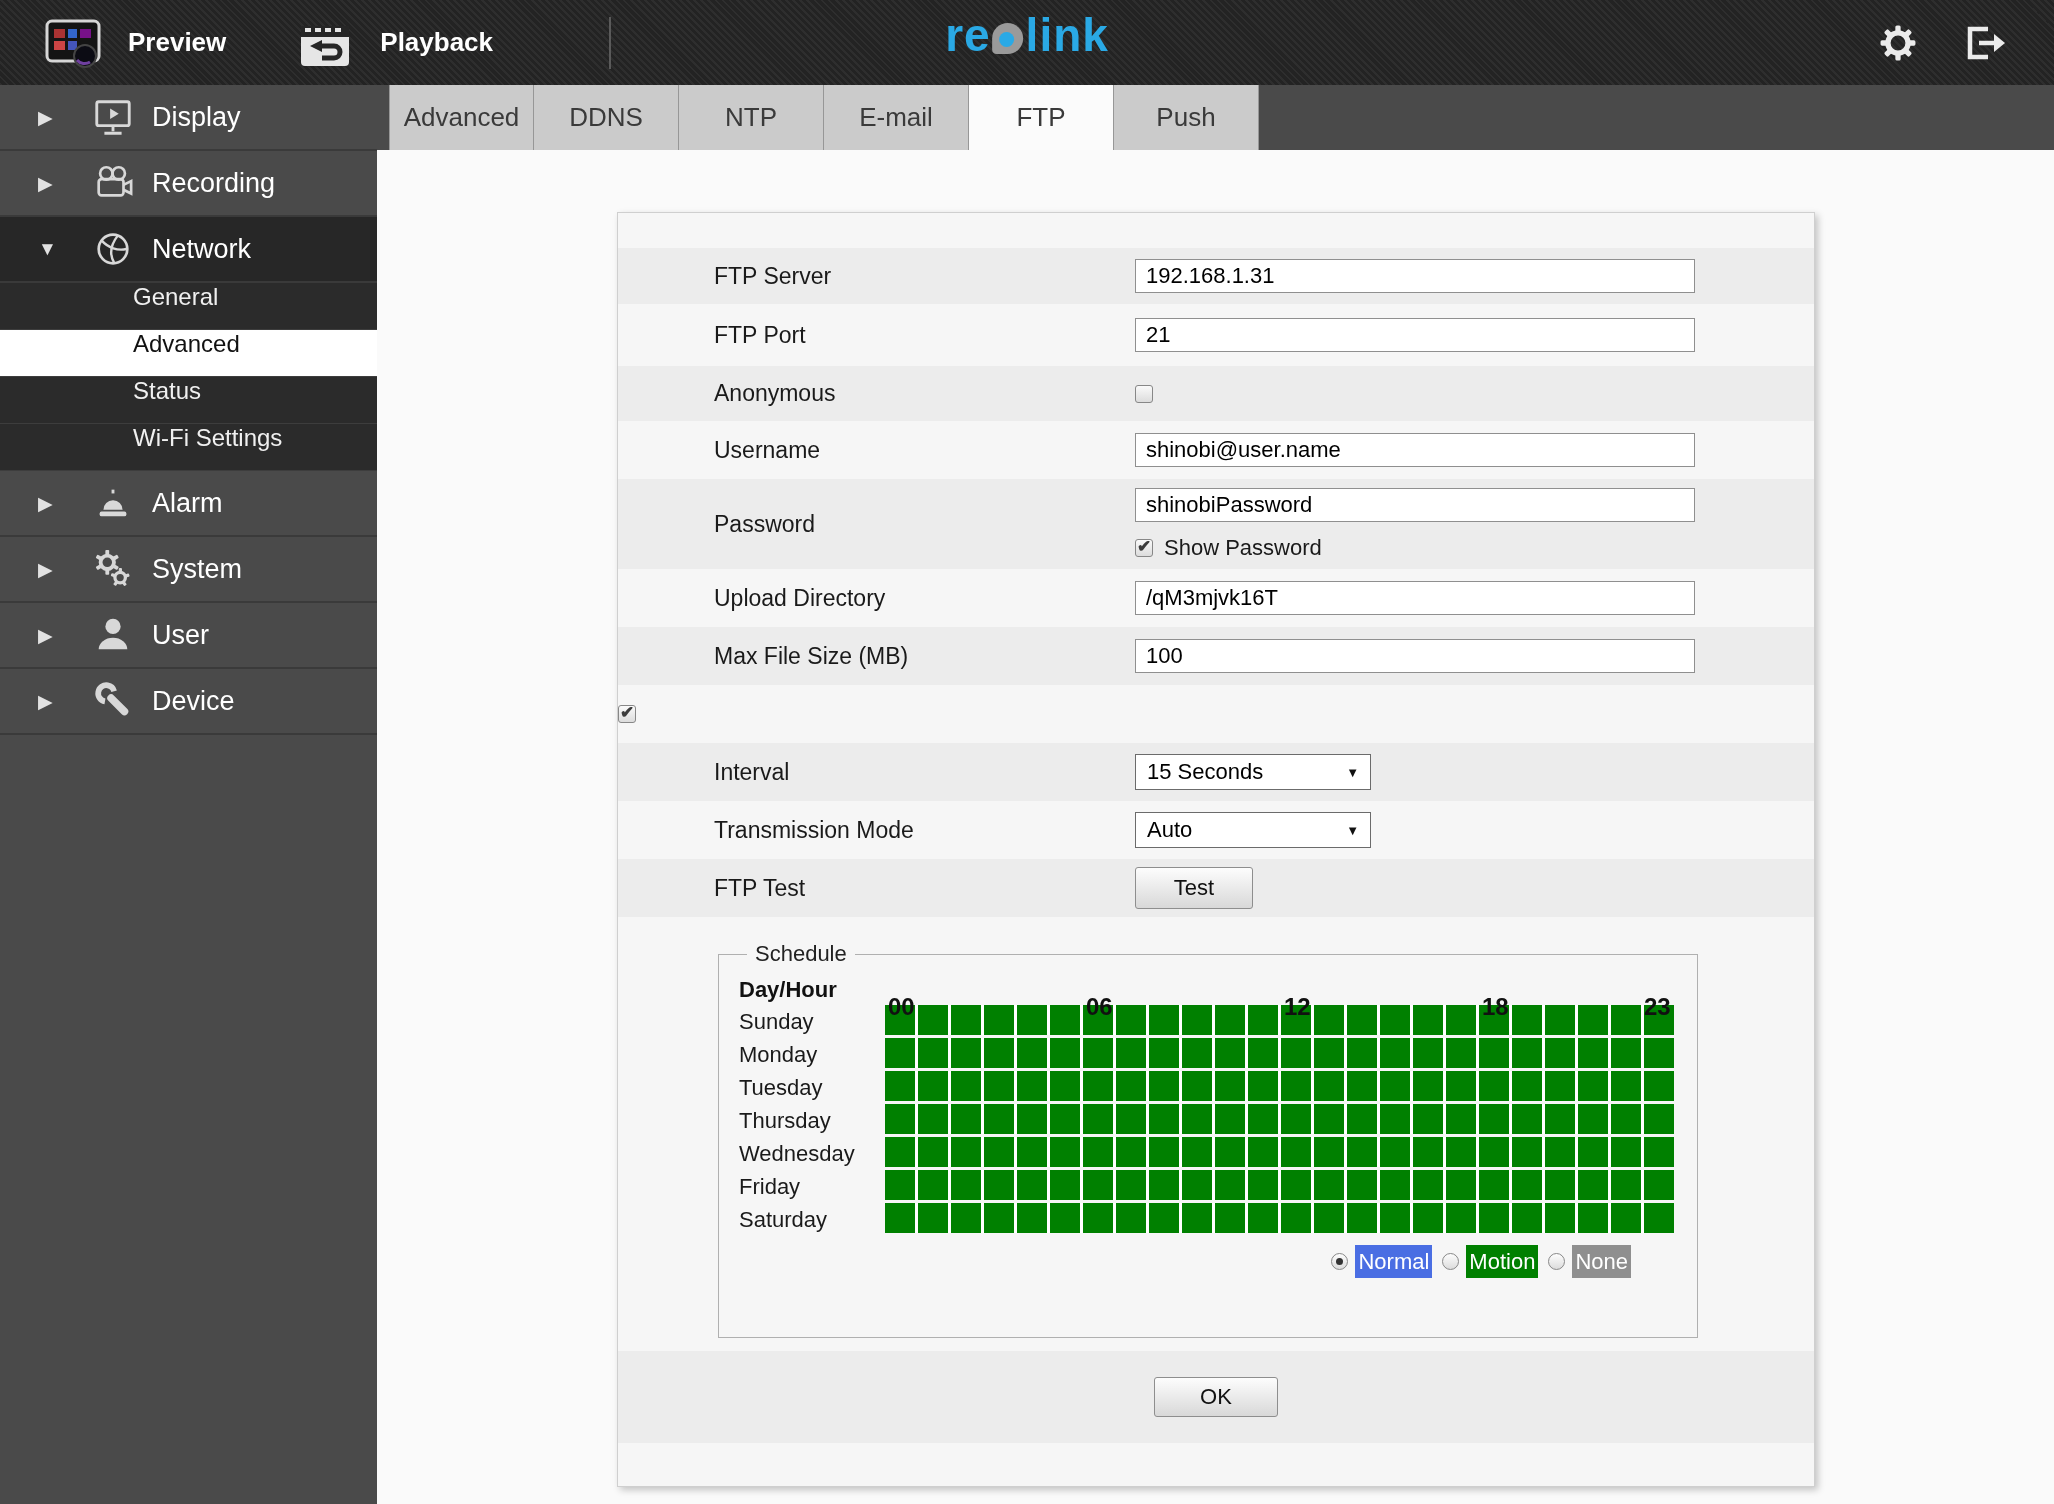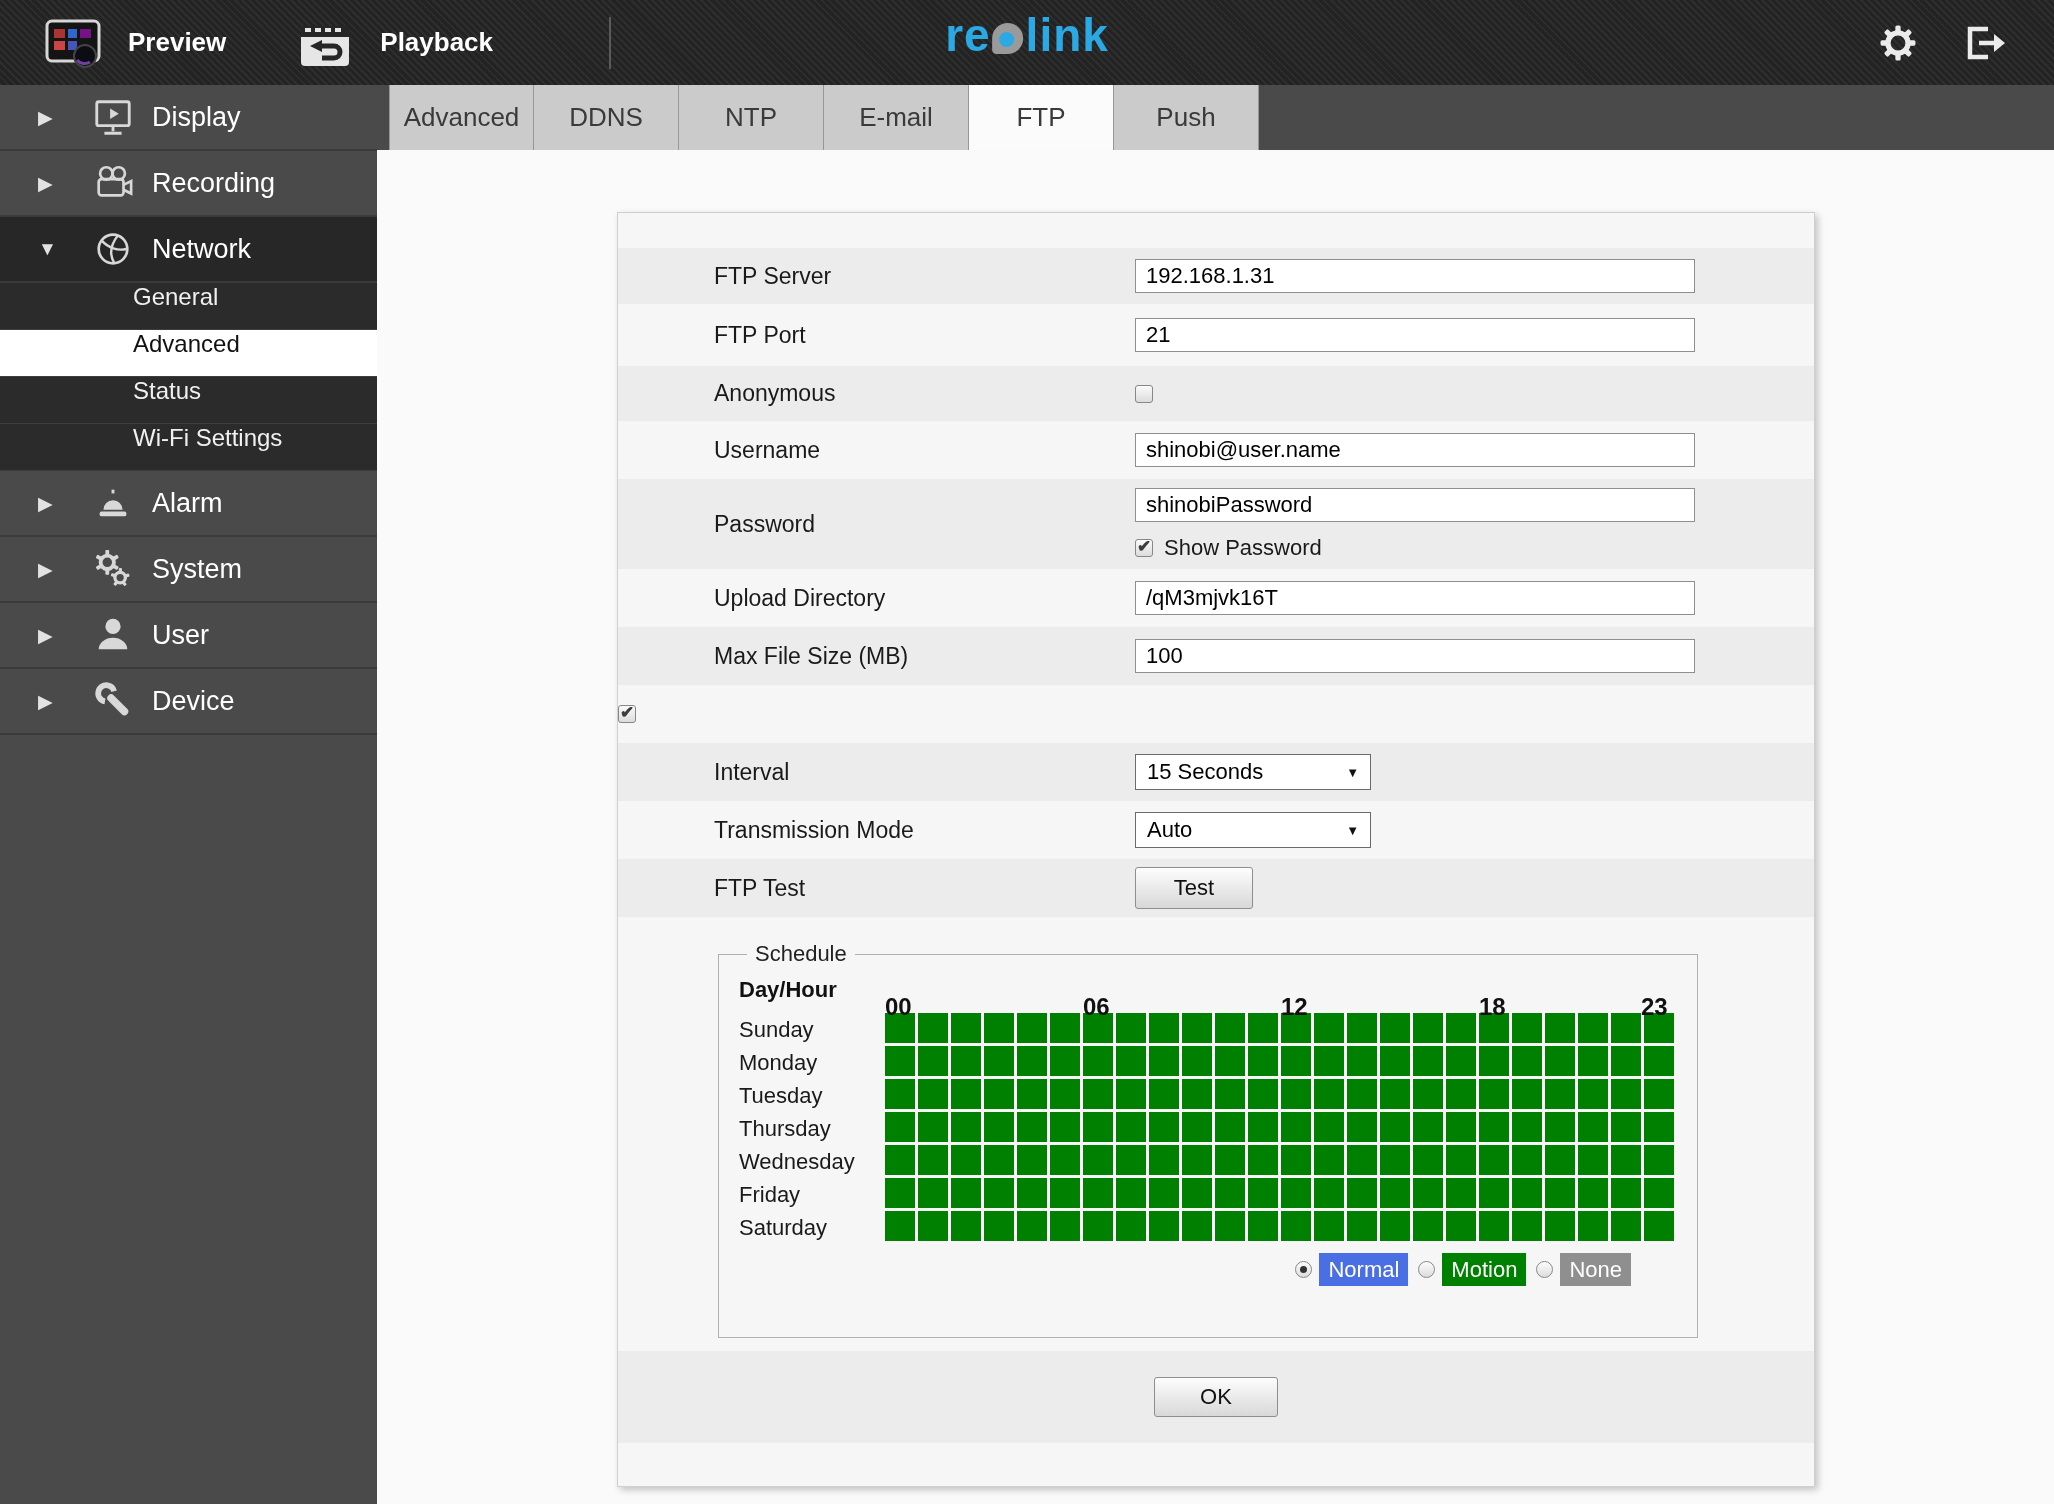--- a/index.html
+++ b/index.html
@@ -84,39 +84,39 @@
     font-family:"Liberation Sans",sans-serif; }
   .btn.test { width:118px; height:42px; }
   .btn.ok { width:124px; height:40px; }
 
   
   .sched-section { padding-top:24px; }
   fieldset.sched { margin-left:100px; width:980px; height:397px;
     border:1px solid #b0b0b0; padding:10px 20px; overflow:hidden; }
   fieldset.sched legend { font-size:22px; color:#222; padding:0 8px; margin-left:8px; }
   .enable-row { margin:4px 0 16px 4px; }
-  .sched-head { display:flex; margin-bottom:8px; }
+  .sched-head { display:flex; margin-bottom:0;justify-content:space-between; }
   .dh { width:146px; font-weight:bold; font-size:22px; color:#111; }
   .hours { position:relative; width:789px; height:28px; }
   .hour { position:absolute; top:16px; font-weight:bold; font-size:24px; color:#111; }
   .hr0{left:0}.hr1{left:198px}.hr2{left:396px}.hr3{left:594px}.hr4{left:756px}
   .sched-row { display:flex; margin-bottom:3px; }
   .day { width:146px; font-size:22px; color:#1a1a1a; padding-top:4px; }
   .cells { display:grid; grid-template-columns:repeat(24,30px);
     grid-auto-rows:30px; gap:3px; background:#fff; }
   .cell { cursor:pointer; }
   .modes { display:flex; justify-content:flex-end; align-items:center;
     gap:10px; margin:12px 46px 0 0; }
   .mode { display:flex; align-items:center; gap:7px; }
   .radio { position:relative; width:17px; height:17px; border:1px solid #888;
     border-radius:50%; background:linear-gradient(#fdfdfd,#dcdcdc); cursor:pointer;
     flex:0 0 auto; }
   .radio.checked::after { content:""; position:absolute; left:4px; top:4px;
     width:7px; height:7px; border-radius:50%; background:#333; }
-  .chip { height:33px; display:flex; align-items:center; padding:0 9px;
+  .chip { height:33px; display:flex; align-items:center; padding:0 3px;
     color:#fff; font-size:22px; cursor:pointer; }
   .ok-row { margin-top:13px; height:92px; background:#ececec;
     display:flex; align-items:center; justify-content:center; }
 </style>
 </head>
 <body>
 
 <div class="topbar">
   <div class="tb-left">
     <div class="tb-btn preview">

